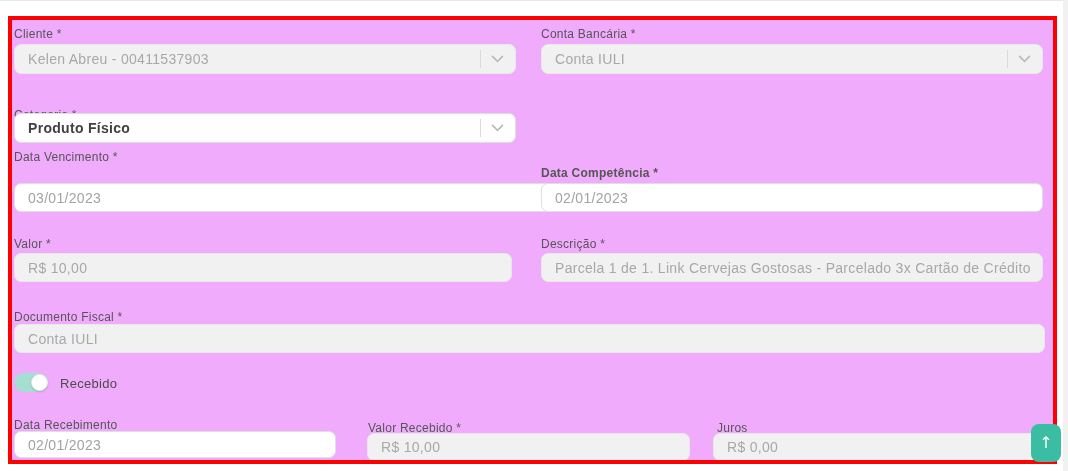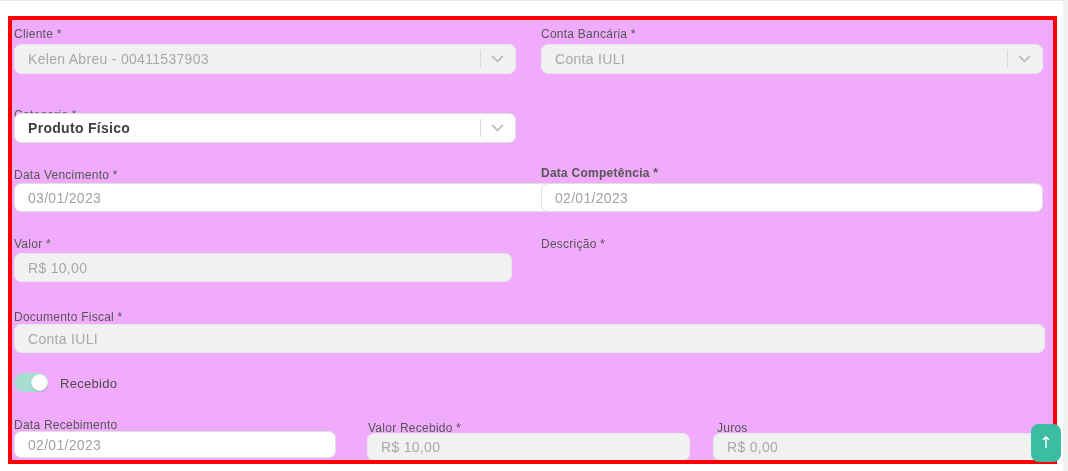--- a/index.html
+++ b/index.html
@@ -58,36 +58,39 @@
       <span class="chev"></span>
     </div>
 
     <span class="flabel" style="left:2px; top:88px;">Categoria *</span>
     <div class="finput dark" style="left:2px; top:93px; width:502px; height:30px;">
       <span>Produto Físico</span>
       <span class="sep"></span>
       <span class="chev"></span>
     </div>
 
-    <span class="flabel" style="left:2px; top:148px;">Data Vencimento *</span>
+    <span class="flabel" style="left:2px; top:130px;">Data Vencimento *</span>
     <div class="finput" style="left:2px; top:163px; width:602px; height:29px;">
       <span>03/01/2023</span>
     </div>
 
     <span class="flabel" style="left:529px; top:146px;font-weight:bold;">Data Competência *</span>
     <div class="finput" style="left:529px; top:163px; width:502px; height:29px;">
       <span>02/01/2023</span>
     </div>
 
     <span class="flabel" style="left:2px; top:217px;">Valor *</span>
     <div class="finput disabled" style="left:2px; top:233px; width:498px; height:29px;">
       <span>R$ 10,00</span>
     </div>
 
     <span class="flabel" style="left:529px; top:217px;">Descrição *</span>
+    <div class="finput disabled" style="left:529px; top:233px; width:502px; height:29px;">
+      <span>Parcela 1 de 1. Link Cervejas Gostosas - Parcelado 3x Cartão de Crédito</span>
+    </div>
 
     <span class="flabel" style="left:2px; top:290px;">Documento Fiscal *</span>
     <div class="finput disabled" style="left:2px; top:304px; width:1031px; height:29px;">
       <span>Conta IULI</span>
     </div>
 
     <div class="toggle" style="left:2px; top:353px;">
       <span class="knob"></span>
     </div>
     <span class="toggle-label" style="left:48px; top:356px; position:absolute;">Recebido</span>

